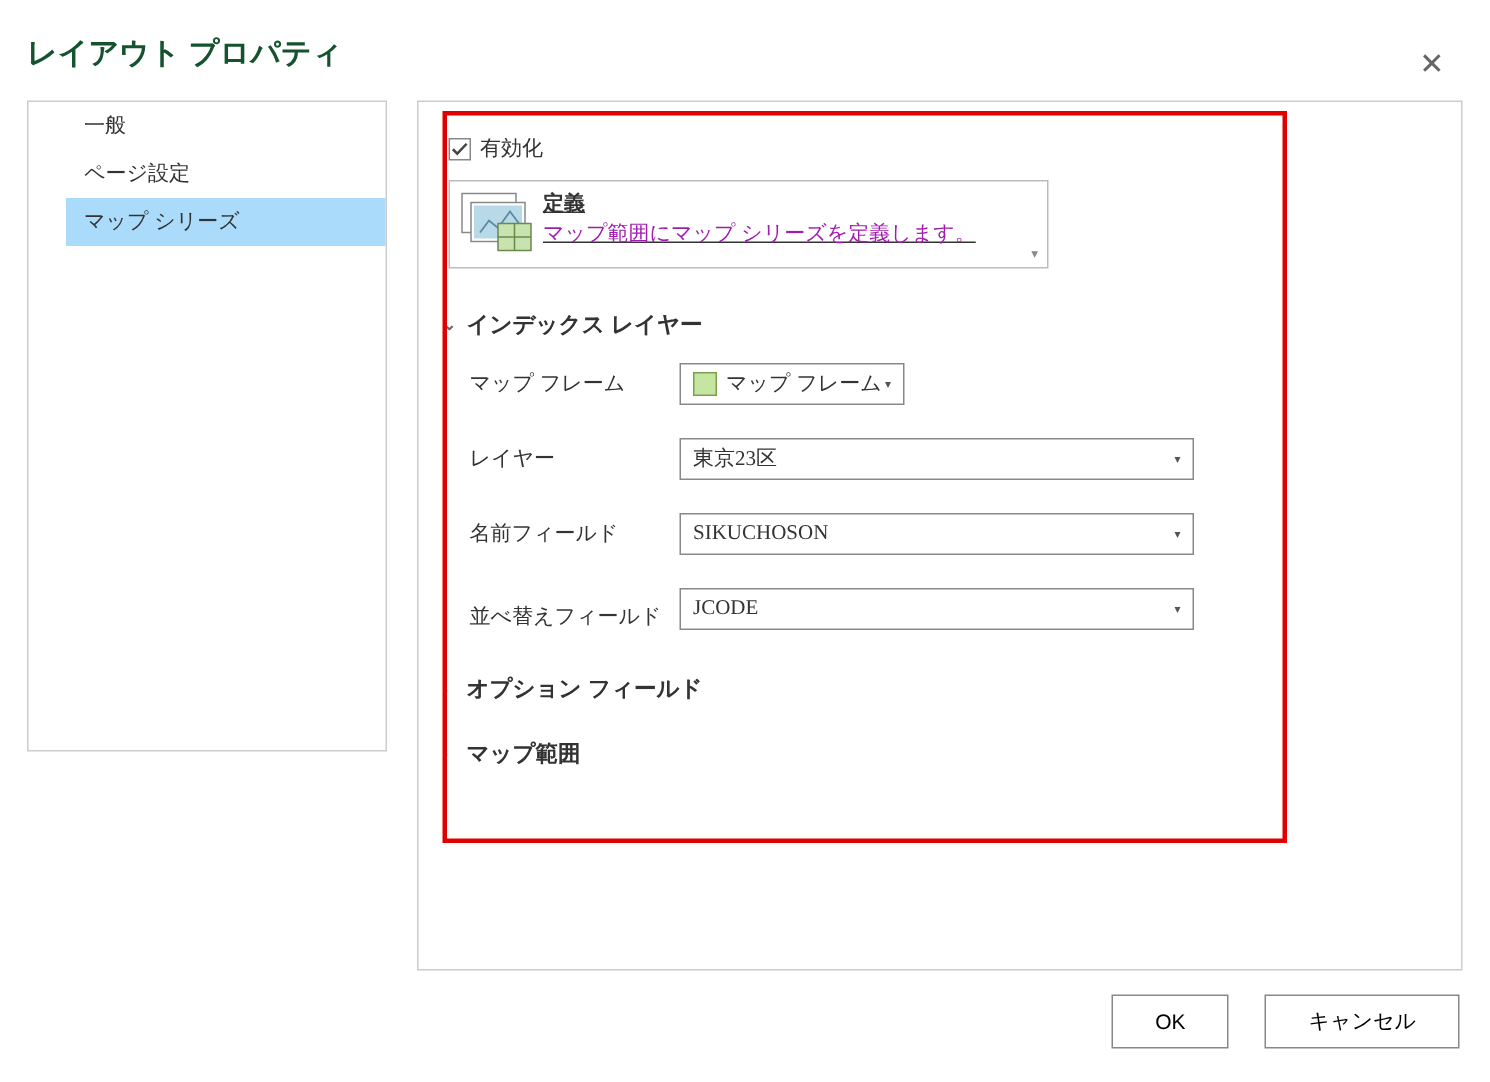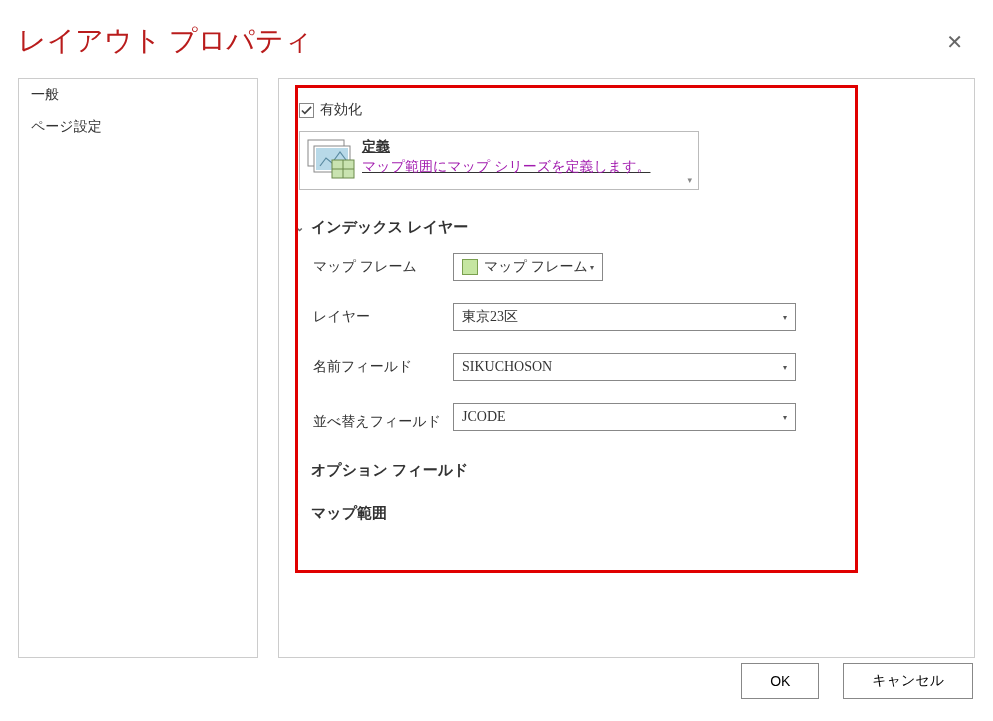--- a/index.html
+++ b/index.html
@@ -6,43 +6,44 @@
     body {
       font-family: "メイリオ", Meiryo, sans-serif;
       font-size: 14px;
       color: #333;
       background: #fff;
       width: 993px;
       height: 721px;
       overflow: hidden;
     }
     .dialog-title {
-      color: #b91c1c;
-      font-size: 28px;
+      color: #14532d;
+      font-size: 20px;
       padding: 22px 18px 18px 18px;
-      font-weight: normal;
+      font-weight: bold;
     }
     .close-x {
       position: absolute;
       top: 30px;
       right: 30px;
       font-size: 20px;
       color: #666;
       cursor: pointer;
     }
     .body-area {
       display: flex;
       padding: 0 18px;
       gap: 20px;
     }
     .sidebar {
       width: 240px;
       border: 1px solid #ccc;
-      height: 580px;
-      background: #fff;
+      height: 434px;
+      background: #fff;
+      padding-left: 25px;
     }
     .sidebar-item {
       padding: 7px 12px;
       cursor: pointer;
       color: #333;
       font-size: 14px;
     }
     .sidebar-item.selected {
       background: #aadbfa;
     }
@@ -182,20 +183,21 @@
 </head>
 <body>
 
 <div class="dialog-title">レイアウト プロパティ</div>
 <div class="close-x">✕</div>
 
 <div class="body-area">
   <div class="sidebar">
     <div class="sidebar-item">一般</div>
     <div class="sidebar-item">ページ設定</div>
+    <div class="sidebar-item selected">マップ シリーズ</div>
   </div>
 
   <div class="content-panel">
     <div class="highlight-area"></div>
 
     <div class="enable-row">
       <span class="checkbox">
         <svg viewBox="0 0 12 12">
             <path d="M1 6 L4.2 9.2 L11 2" stroke="#444" stroke-width="1.8" fill="none"></path>
           </svg>

